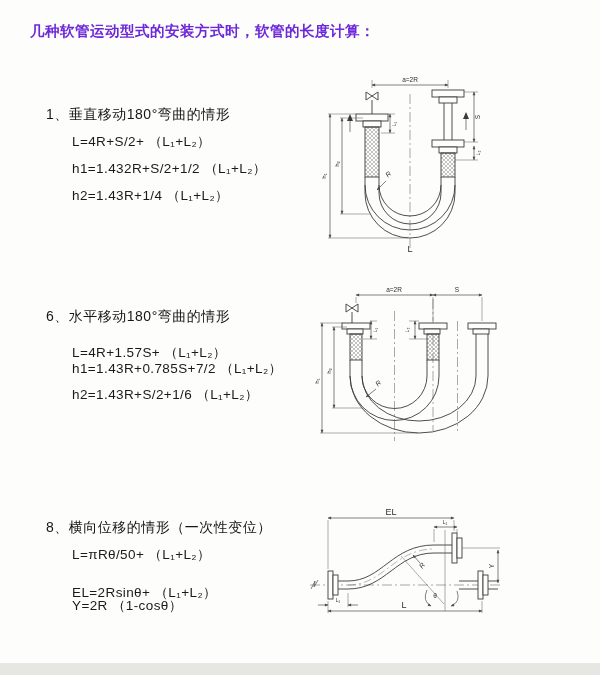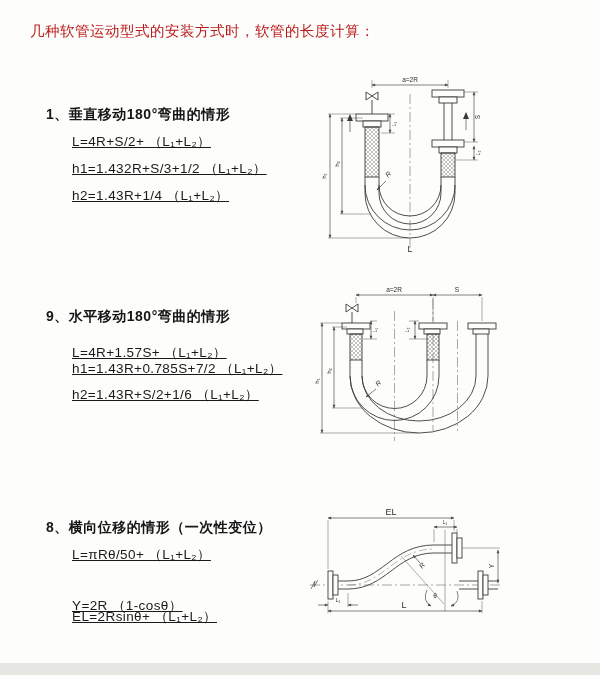--- a/index.html
+++ b/index.html
@@ -4,31 +4,30 @@
 <style>
   html,body{margin:0;padding:0;}
   body{
     width:600px;height:675px;position:relative;overflow:hidden;
     background:#fdfdfb;
     font-family:"Liberation Sans","DejaVu Sans",sans-serif;
     color:#111;
   }
   .doc-title{
     position:absolute;left:30px;top:22px;
-    font-size:14.5px;font-weight:normal;letter-spacing:.5px;color:#b91c1c;
+    font-size:14.5px;font-weight:bold;letter-spacing:.5px;color:#6d28d9;
   }
   .sec-heading{
     position:absolute;left:46px;
-    font-size:14px;font-weight:bold;letter-spacing:.5px;color:#161616;text-align:right;
+    font-size:14px;font-weight:normal;letter-spacing:.5px;color:#161616;text-align:right;
   }
   .formula{
     position:absolute;left:72px;
     font-size:13.5px;font-weight:500;letter-spacing:.4px;color:#1a1a1a;
     white-space:nowrap;
-    text-decoration:underline;
   }
   svg{position:absolute;font-family:"Liberation Sans","DejaVu Sans",sans-serif;}
   svg text{fill:#2e2e2e;}
   .obj{stroke:#3a3a3a;stroke-width:.9;fill:none;}
   .objf{stroke:#3a3a3a;stroke-width:.9;fill:#fdfdfb;}
   .hatch1{stroke:#3a3a3a;stroke-width:.9;}
   .dim{stroke:#4a4a4a;stroke-width:.7;fill:none;}
   .ext{stroke:#5a5a5a;stroke-width:.5;fill:none;}
   .cl{stroke:#707070;stroke-width:.6;fill:none;stroke-dasharray:10 3 2 3;}
   .clthin{stroke:#707070;stroke-width:.5;fill:none;stroke-dasharray:8 3 2 3;}
@@ -39,32 +38,32 @@
 </style>
 </head>
 <body>
 
 <div>
 
   <div class="doc-title">几种软管运动型式的安装方式时，软管的长度计算：</div>
 
   <div class="sec-heading" style="top:106px">1、垂直移动180°弯曲的情形</div>
   <div class="formula" style="top:133px">L=4R+S/2+ （L₁+L₂）</div>
-  <div class="formula" style="top:160px">h1=1.432R+S/3+1/2 （L₁+L₂）</div>
+  <div class="formula" style="top:160px">h1=1.432R+S/2+1/2 （L₁+L₂）</div>
   <div class="formula" style="top:187px">h2=1.43R+1/4 （L₁+L₂）</div>
 
-  <div class="sec-heading" style="top:308px">9、水平移动180°弯曲的情形</div>
+  <div class="sec-heading" style="top:308px">6、水平移动180°弯曲的情形</div>
   <div class="formula" style="top:344px">L=4R+1.57S+ （L₁+L₂）</div>
   <div class="formula" style="top:360px">h1=1.43R+0.785S+7/2 （L₁+L₂）</div>
   <div class="formula" style="top:386px">h2=1.43R+S/2+1/6 （L₁+L₂）</div>
 
   <div class="sec-heading" style="top:519px">8、横向位移的情形（一次性变位）</div>
   <div class="formula" style="top:546px">L=πRθ/50+ （L₁+L₂）</div>
   <div class="formula" style="top:597px">Y=2R （1-cosθ）</div>
-  <div class="formula" style="top:608px">EL=2Rsinθ+ （L₁+L₂）</div>
+  <div class="formula" style="top:584px">EL=2Rsinθ+ （L₁+L₂）</div>
 
   <svg style="left:320px;top:64px" width="255" height="200" viewBox="0 0 255 200">
     <defs>
       <marker id="d1arr" viewBox="0 0 10 10" refX="9" refY="5" markerWidth="8" markerHeight="5" orient="auto-start-reverse">
         <path d="M0,1 L10,5 L0,9 z" fill="#4a4a4a"></path>
       </marker>
       <pattern id="d1hatch" patternUnits="userSpaceOnUse" width="4" height="4">
         <path d="M0,4 L4,0 M0,0 L4,4" stroke="#7a7a7a" stroke-width=".45"></path>
       </pattern>
     </defs>

